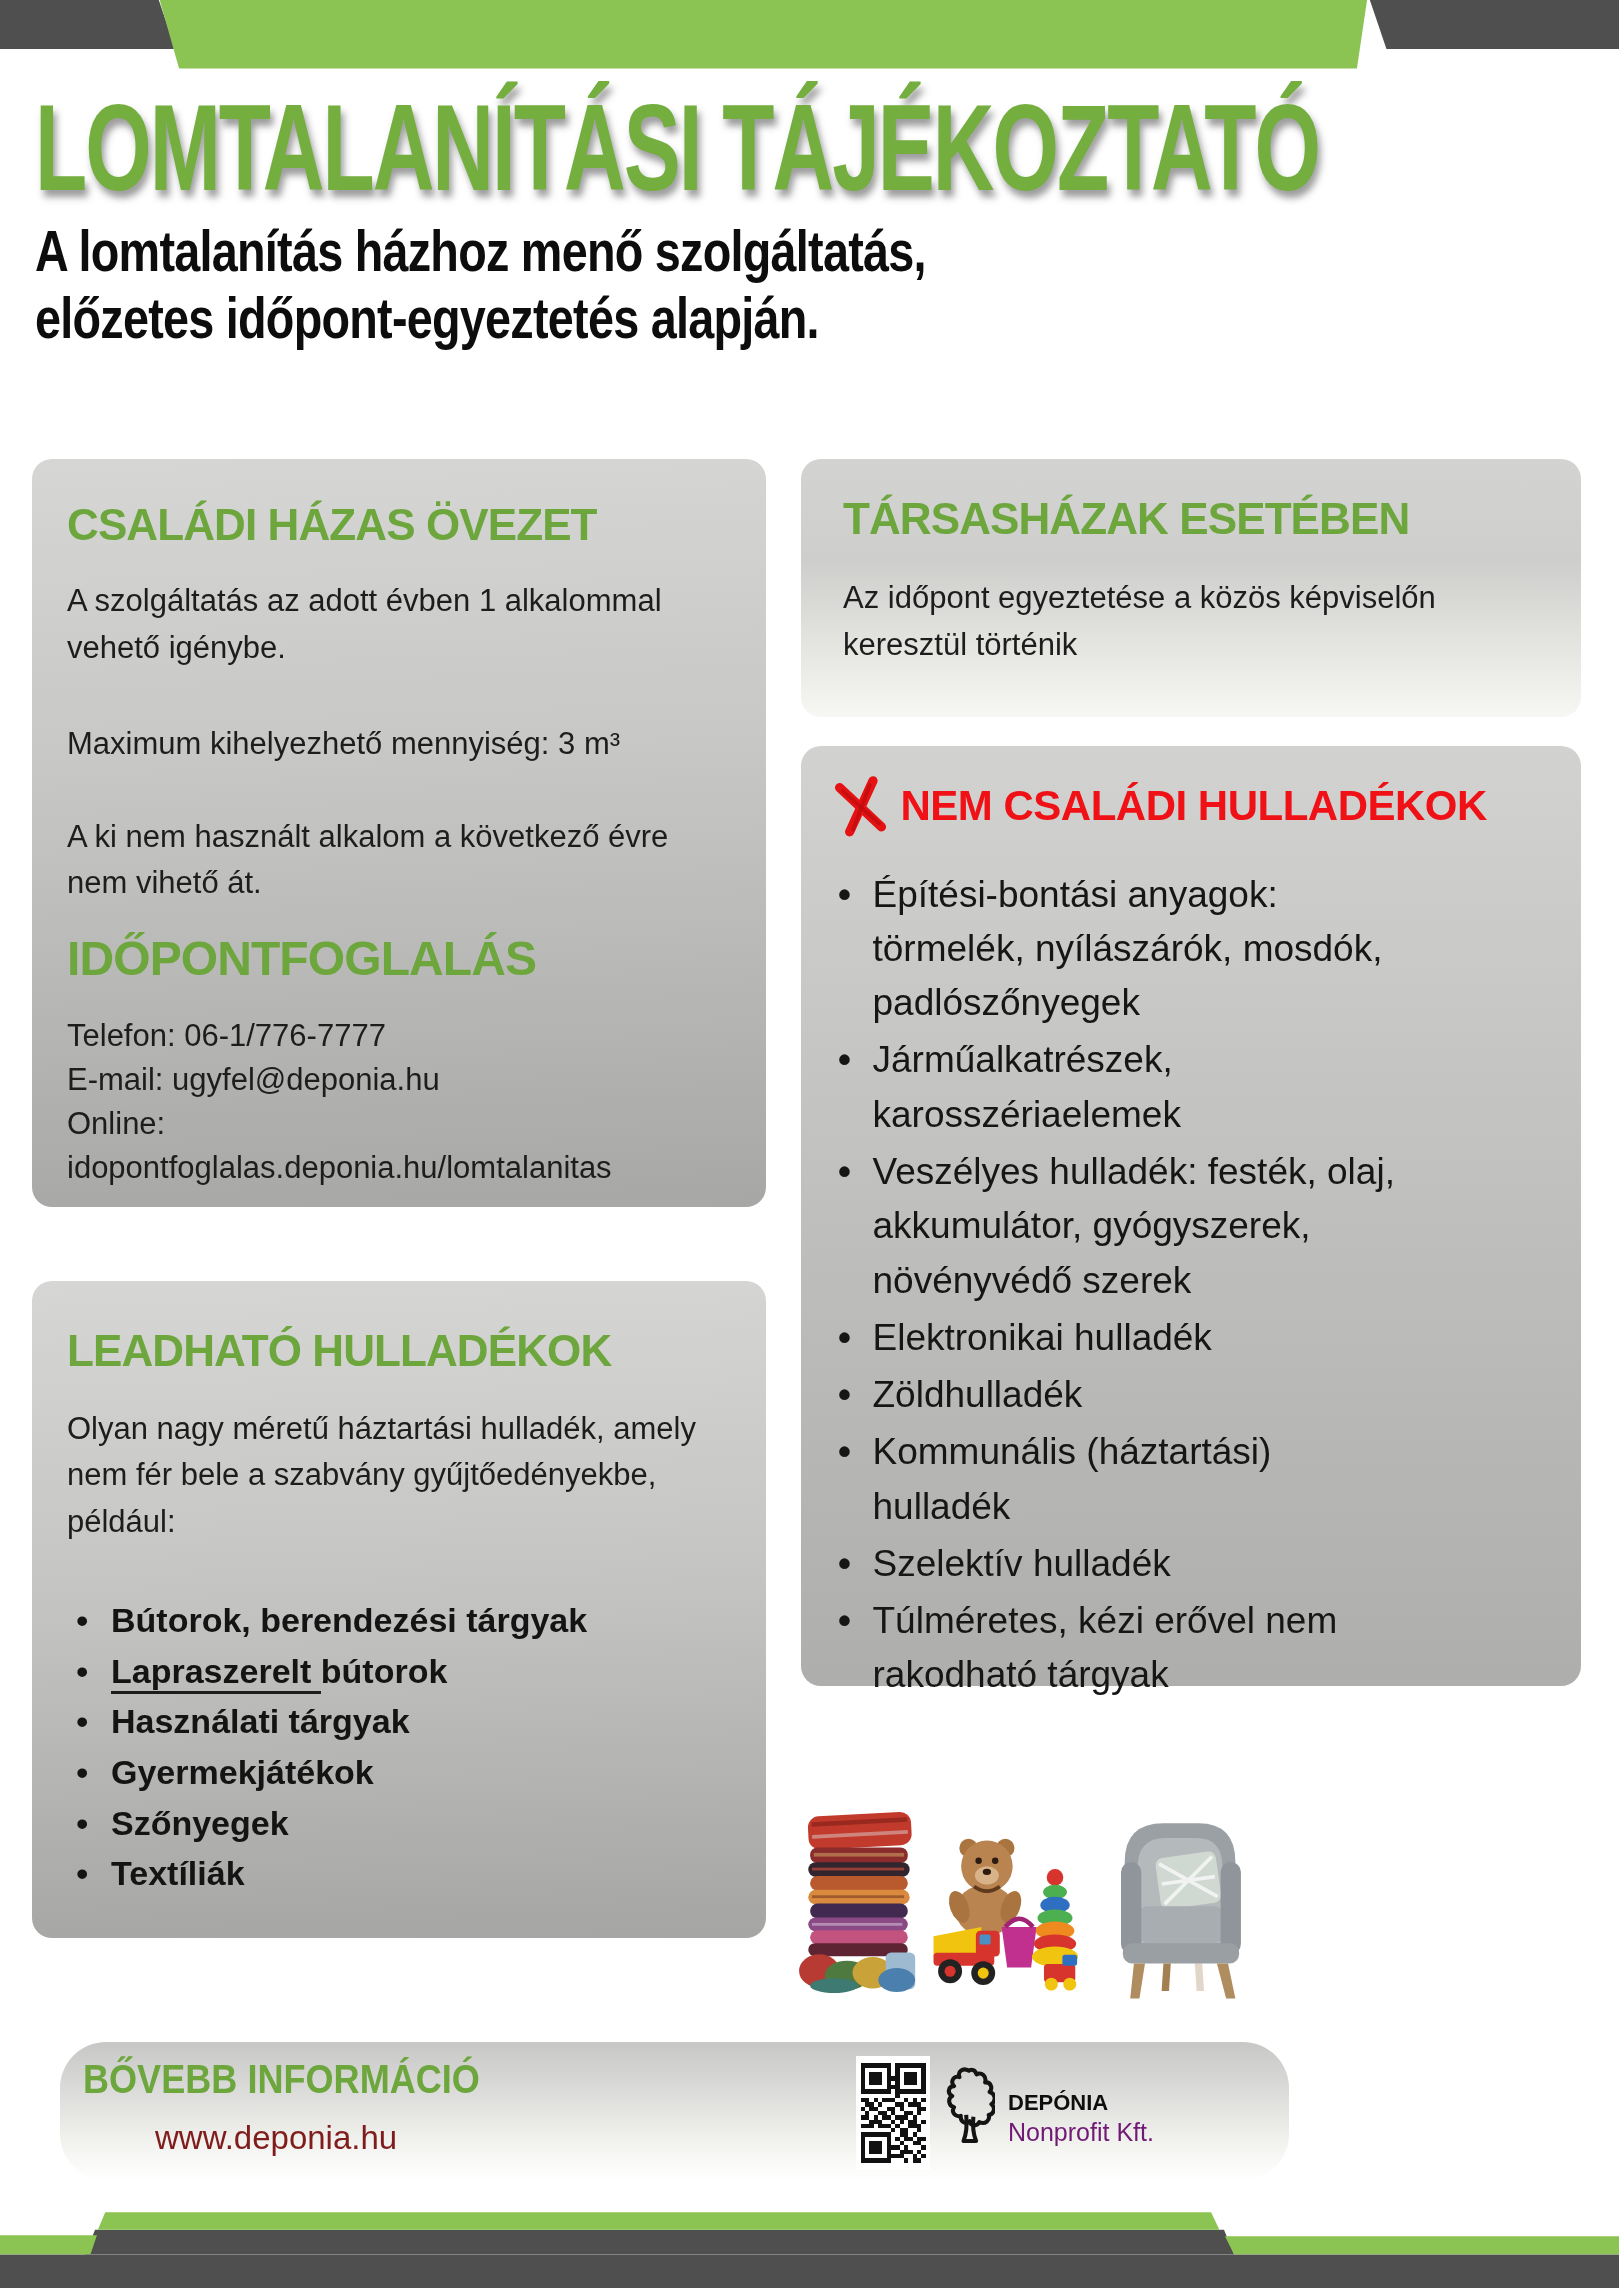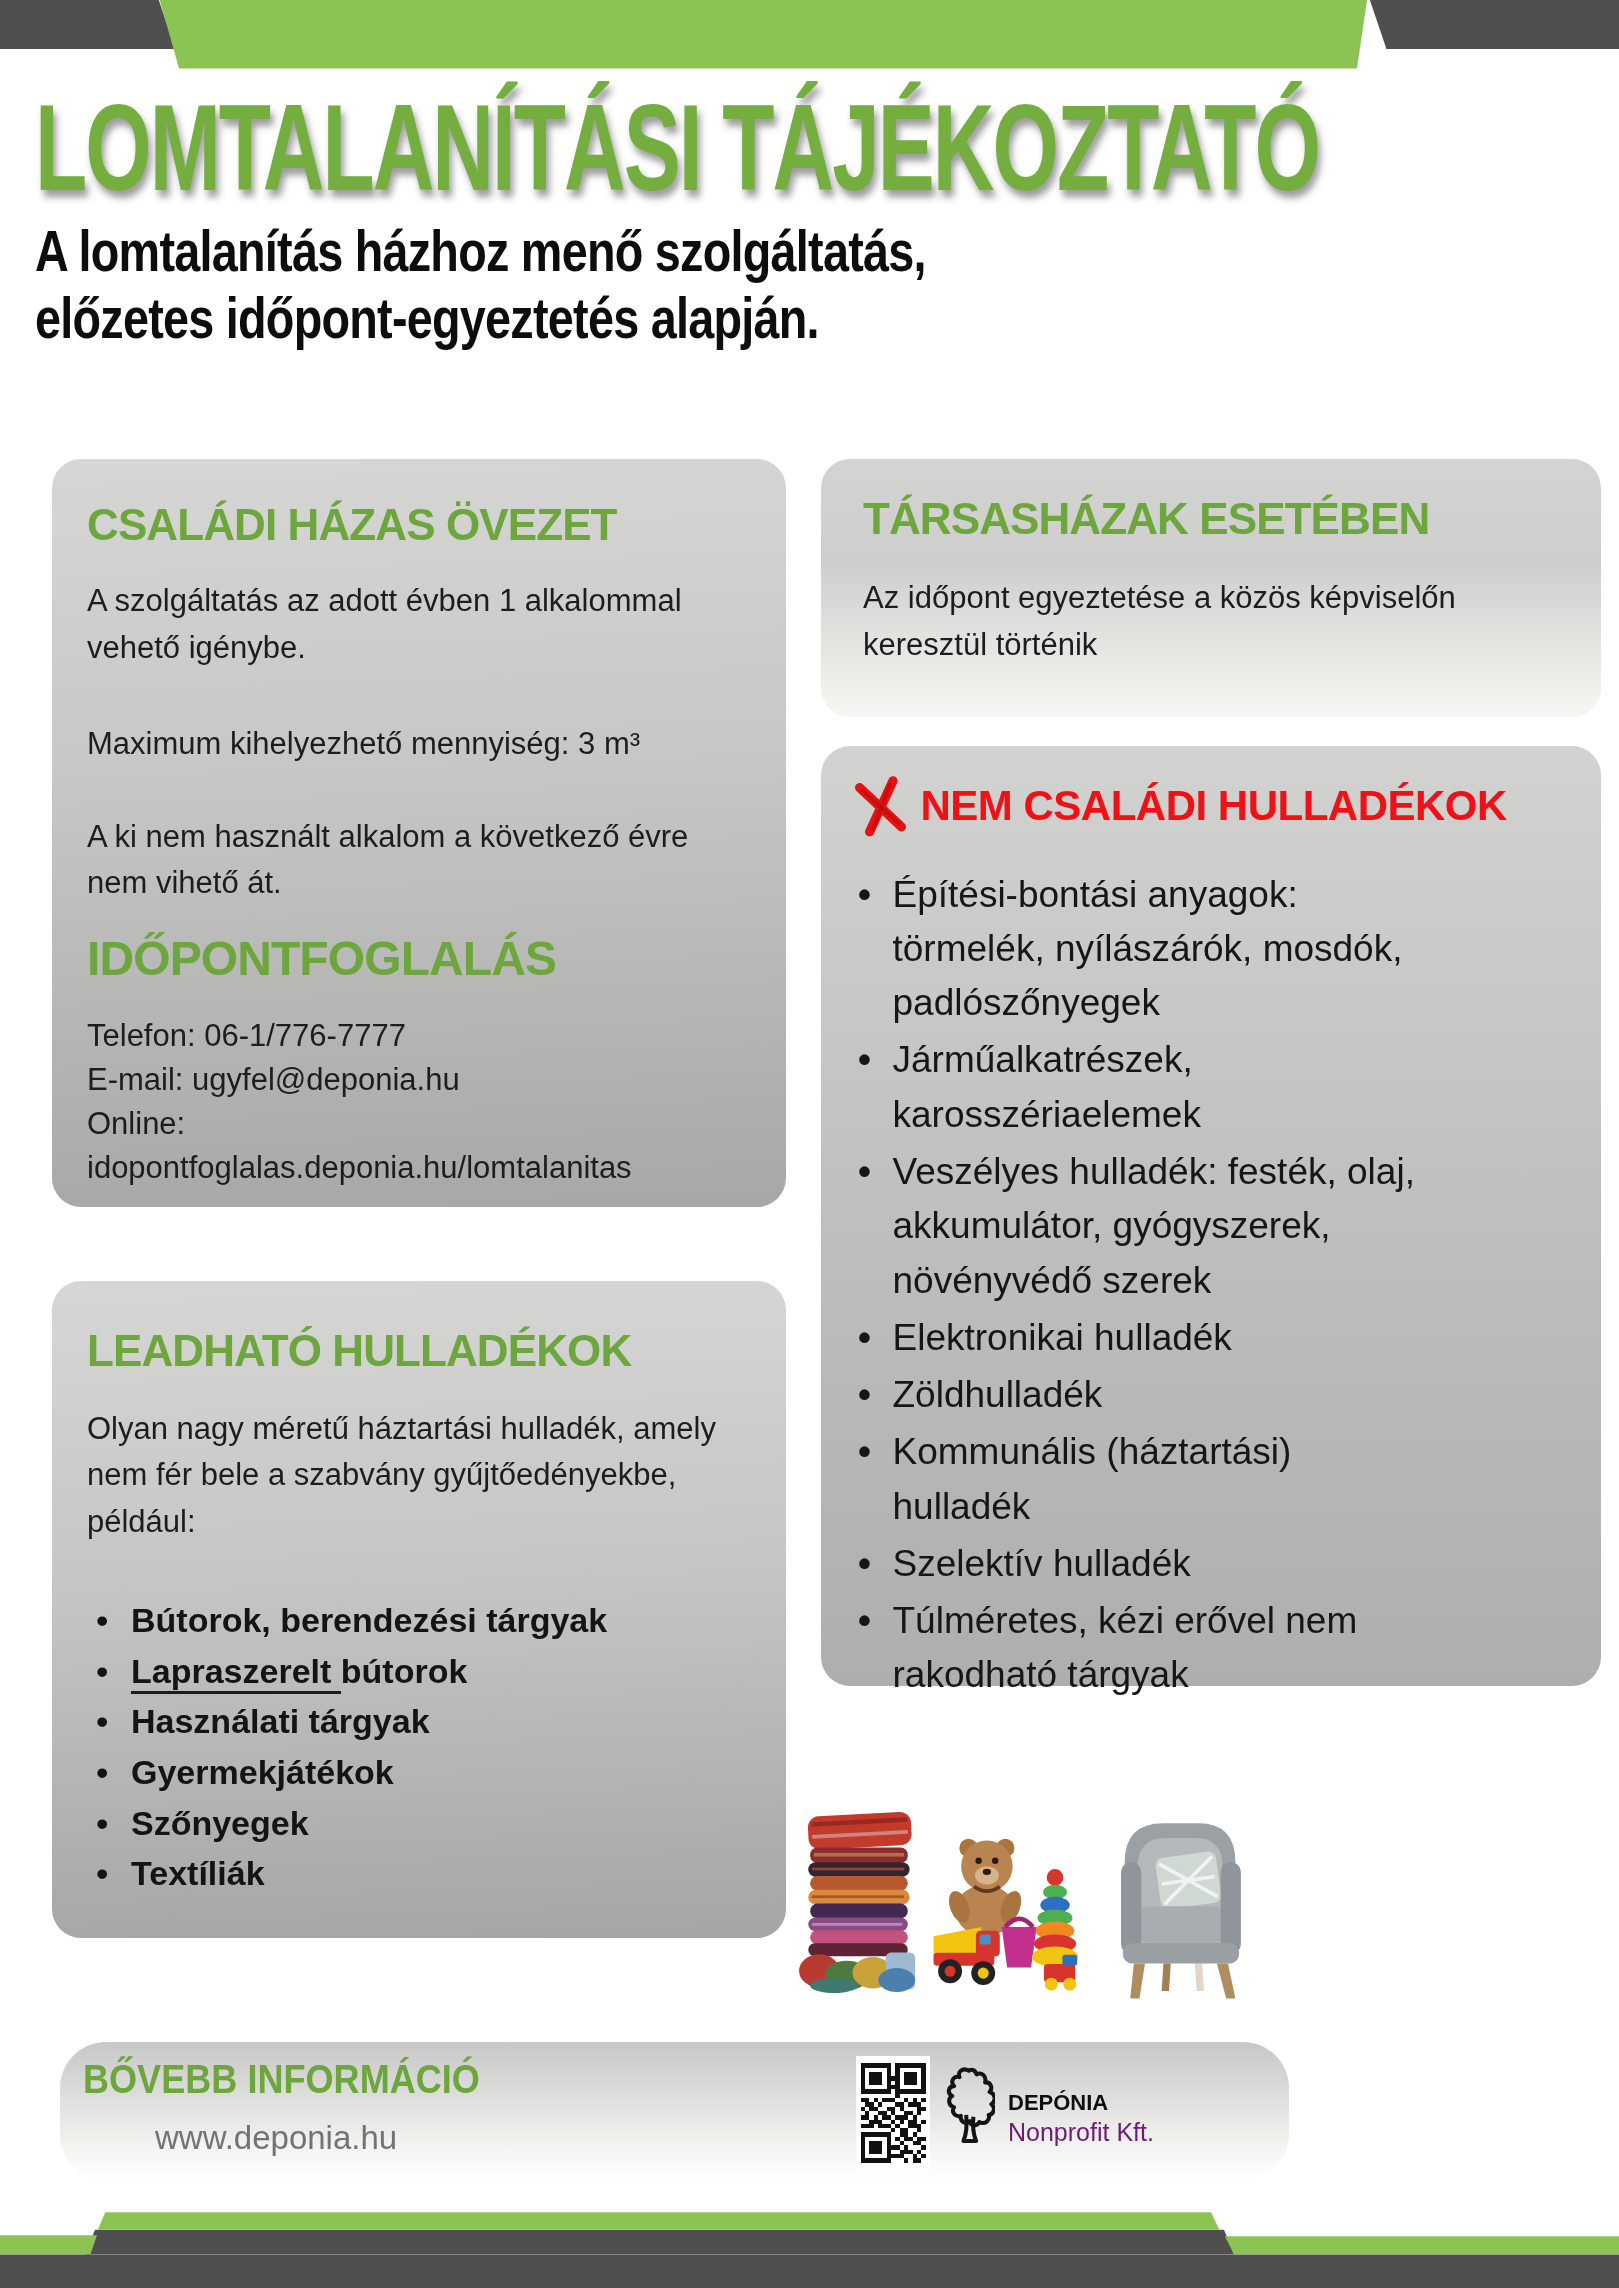--- a/index.html
+++ b/index.html
@@ -9,21 +9,21 @@
   .abs{position:absolute;}
 
   
   #main-title{left:35px;top:78px;font-size:122px;font-weight:700;letter-spacing:-2.8px;
     color:#73AE3F;white-space:nowrap;transform:scaleX(.70);transform-origin:0 0;
     text-shadow:4.6px 6.5px 8.3px rgba(60,60,60,.50);}
   #subtitle{left:35px;top:218px;font-size:57px;font-weight:700;color:#0d0d0d;
     line-height:1.17;letter-spacing:-0.9px;transform:scaleX(.82);transform-origin:0 0;white-space:nowrap;}
 
   
-  .gbox{position:absolute;border-radius:29px;margin-left:20px;}
+  .gbox{position:absolute;border-radius:20px;}
   #box-family{left:32px;top:459px;width:734px;height:748px;
     background:linear-gradient(178deg,#d6d6d4 0%,#c7c7c5 40%,#a7a7a5 100%);
     padding:41px 42px 0 35px;box-sizing:border-box;}
   #box-accepted{left:32px;top:1281px;width:734px;height:657px;
     background:linear-gradient(178deg,#d6d6d4 0%,#c5c5c3 45%,#a5a5a3 100%);
     padding:45px 37px 0 35px;box-sizing:border-box;}
   #box-condo{left:801px;top:459px;width:780px;height:258px;
     background:linear-gradient(180deg,#d3d3d1 0%,#cecfcc 40%,#f7f7f3 100%);
     padding:35px 37px 0 42px;box-sizing:border-box;}
   #box-rejected{left:801px;top:746px;width:780px;height:940px;
@@ -54,21 +54,21 @@
   #rejected-list{margin-top:31px;width:567px;}
   .ritem{position:relative;padding-left:42px;font-size:37px;line-height:1.47;
     color:#161616;margin-bottom:2.8px;}
   .ritem::before{content:"•";position:absolute;left:7.4px;top:0;font-weight:700;}
 
   
   #footer-bar{left:60px;top:2042px;width:1229px;height:138px;border-radius:46px;
     background:linear-gradient(180deg,#c7c7c5 0%,#d8d8d6 30%,#f3f3f0 75%,#ffffff 100%);}
   #footer-heading{left:83px;top:2056px;width:406px;text-align:center;font-size:41px;
     font-weight:700;color:#6CA63D;transform:scaleX(.88);transform-origin:0 0;white-space:nowrap;}
-  #footer-url{left:155px;top:2119px;font-size:33px;color:#737373;}
+  #footer-url{left:155px;top:2119px;font-size:33px;color:#7f1d1d;}
   #qr-tile{left:856px;top:2056px;width:74px;height:114px;background:#ffffff;}
   #logo-group{left:941px;top:2064px;display:flex;align-items:center;gap:13px;}
   #logo-text-name{font-size:22px;font-weight:700;color:#0e0e0e;letter-spacing:0;}
   #logo-text-sub{font-size:25px;color:#701a75;margin-top:1.8px;}
 </style>
 </head>
 <body>
 
 <div id="page">
 

